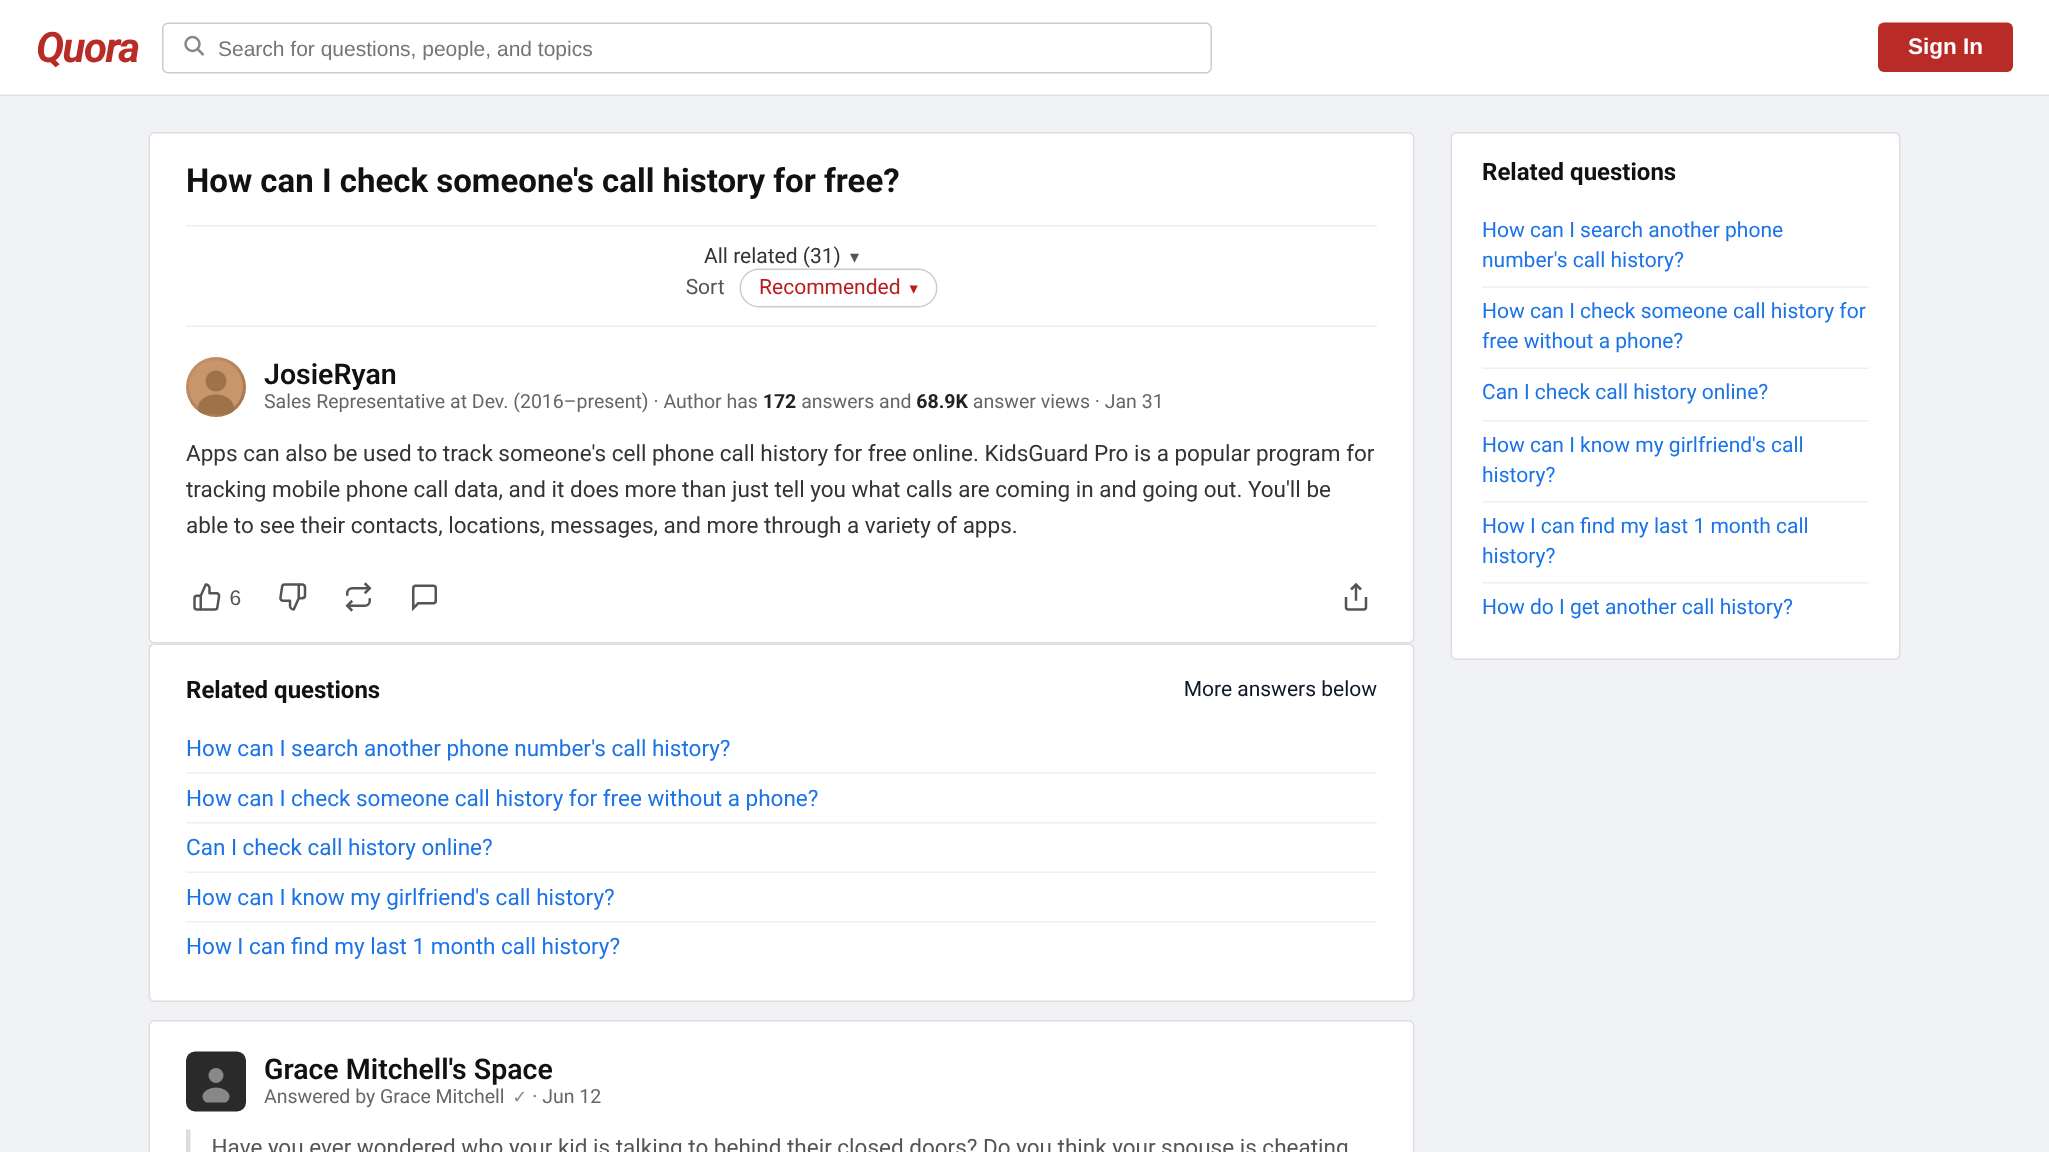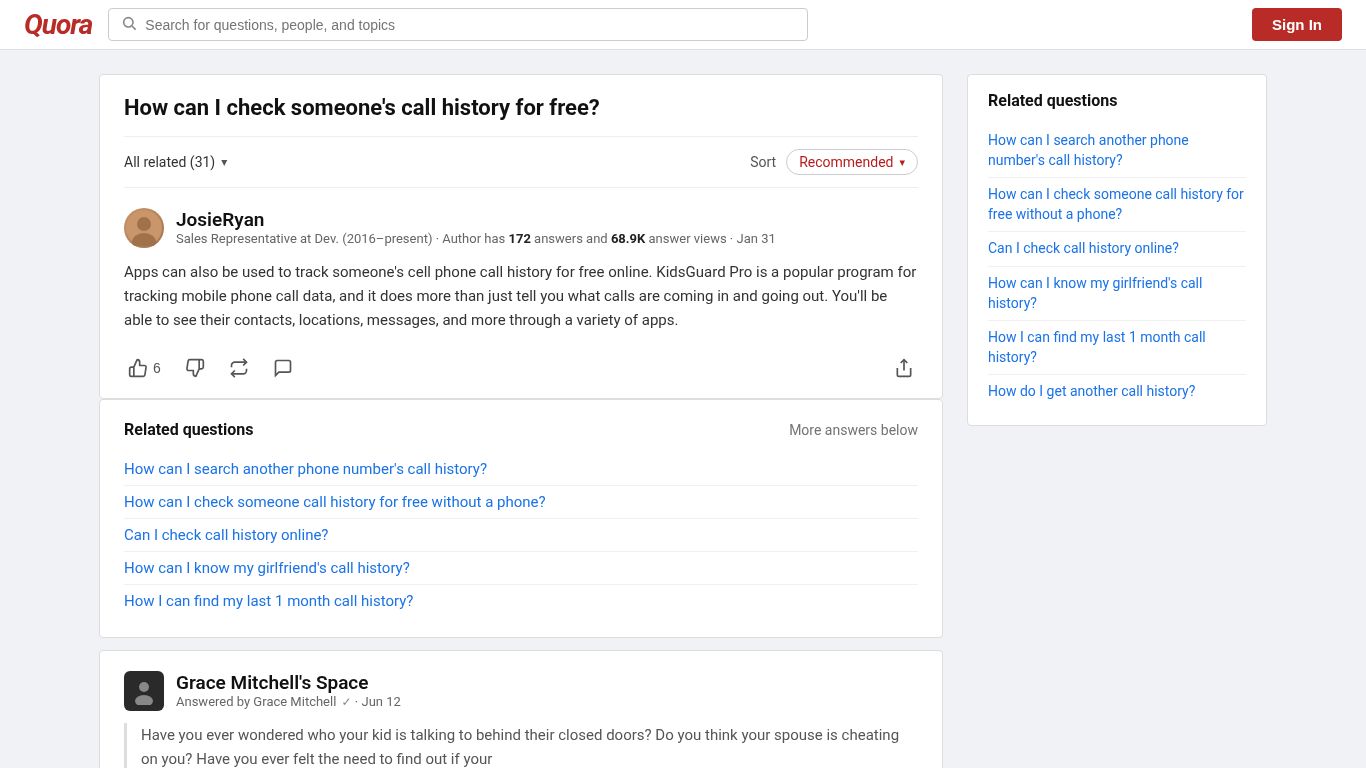--- a/index.html
+++ b/index.html
@@ -2,21 +2,21 @@
 <html><head>
   <meta charset="utf-8">
   <style>
     * { box-sizing: border-box; margin: 0; padding: 0; }
     body { font-family: -apple-system, BlinkMacSystemFont, 'Segoe UI', Roboto, sans-serif; background: #f0f2f5; color: #333; font-size: 15px; }
 
     
     .header {
       background: #fff;
       border-bottom: 1px solid #e0e0e0;
-      height: 50px;
+      height: 64px;
       display: flex;
       align-items: center;
       padding: 0 24px;
       gap: 16px;
       position: sticky;
       top: 0;
       z-index: 100;
     }
     .logo {
       font-size: 28px;
@@ -91,20 +91,21 @@
       margin-bottom: 16px;
     }
 
     
     .filters-bar {
       display: flex;
       align-items: center;
       justify-content: space-between;
       padding: 12px 0;
       border-top: 1px solid #eee;
+      flex-direction: column;
     }
     .all-related {
       display: flex;
       align-items: center;
       gap: 6px;
       font-size: 14px;
       color: #333;
       cursor: pointer;
     }
     .all-related .chevron {
@@ -209,21 +210,21 @@
       justify-content: space-between;
       margin-bottom: 14px;
     }
     .related-header-title {
       font-weight: 700;
       font-size: 16px;
       color: #111;
     }
     .more-answers-below {
       font-size: 14px;
-      color: #737373;
+      color: #0f172a;
     }
     .related-links a {
       display: block;
       font-size: 15px;
       color: #1a73e8;
       text-decoration: none;
       padding: 7px 0;
       border-bottom: 1px solid #f0f0f0;
     }
     .related-links a:last-child {

